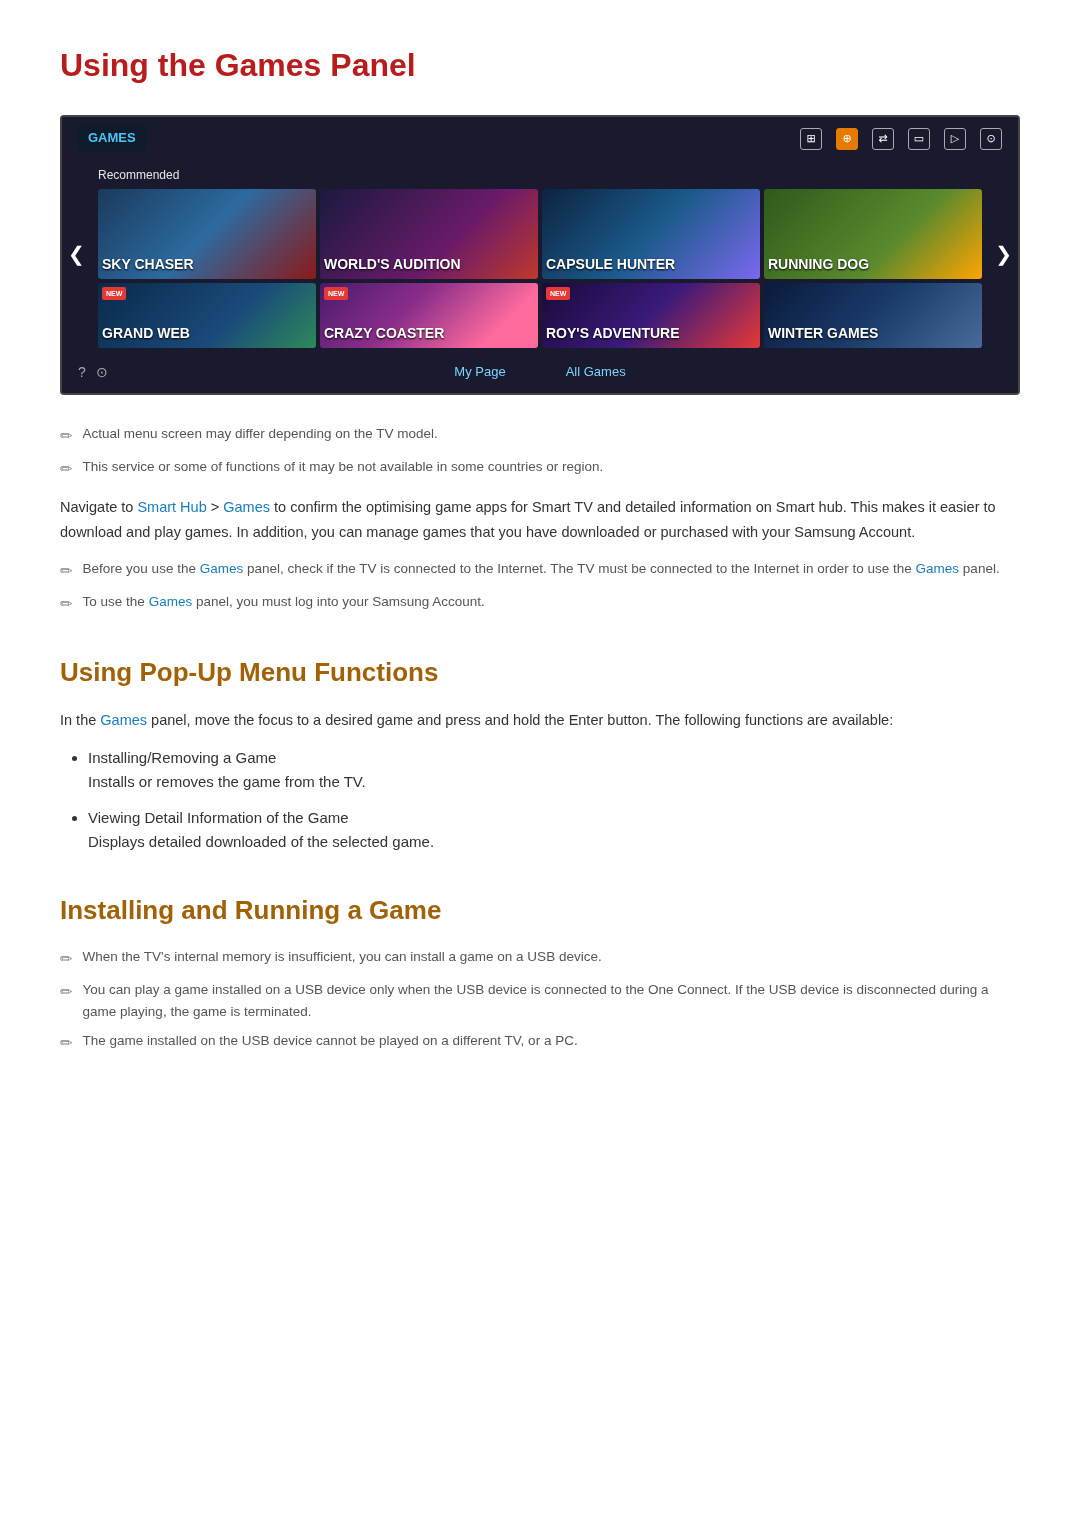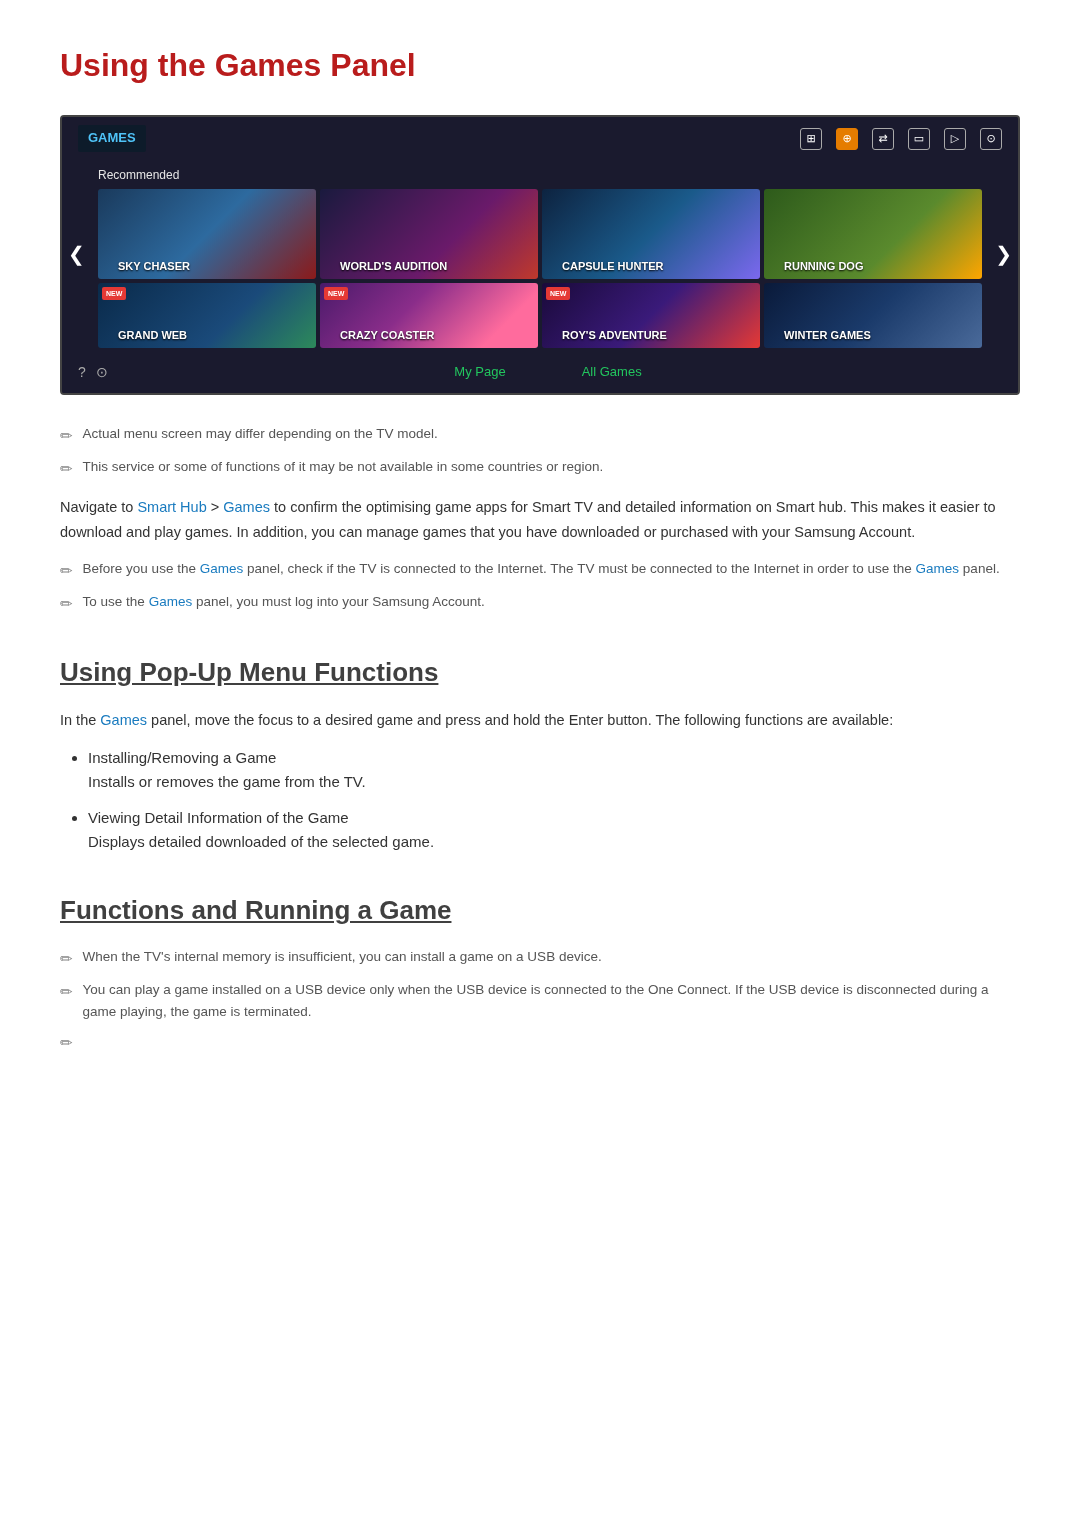--- a/index.html
+++ b/index.html
@@ -96,23 +96,23 @@
       background: #2a2a3e;
     }
 
     .game-thumb-row2 {
       height: 65px;
     }
 
     .game-overlay-label {
       position: absolute;
       bottom: 4px;
-      left: 20px;
+      left: 4px;
       color: #fff;
-      font-size: 11px;
+      font-size: 14px;
       font-weight: bold;
       text-transform: uppercase;
       text-shadow: 0 1px 2px #000;
     }
 
     .new-badge {
       position: absolute;
       top: 4px;
       left: 4px;
       background: #e53935;
@@ -137,24 +137,23 @@
 
     .games-panel-footer {
       background: #1a1a2e;
       display: flex;
       justify-content: center;
       gap: 60px;
       padding: 10px;
     }
 
     .footer-tab {
-      color: #22c55e;
+      color: #7dd3fc;
       font-size: 13px;
       cursor: pointer;
-      margin-left: 16px;
     }
 
     .footer-icon {
       color: #aaa;
       font-size: 14px;
     }
 
     
     .gt1 { background: linear-gradient(135deg, #1a3a5c 0%, #2d6a9f 50%, #8b1a1a 100%); }
     .gt2 { background: linear-gradient(135deg, #1a1a3e 0%, #6a1a6a 60%, #c0392b 100%); }
@@ -189,24 +188,23 @@
       line-height: 1.7;
     }
 
     .link-blue {
       color: #1a7bbf;
     }
 
     h2.section-title {
       font-size: 26px;
       font-weight: 600;
-      color: #404040;
+      color: #a16207;
       margin-top: 36px;
       margin-bottom: 14px;
-      text-decoration: underline;
     }
 
     ul.content-list {
       list-style: disc;
       margin-left: 28px;
     }
 
     ul.content-list li {
       margin-bottom: 12px;
     }
@@ -319,25 +317,26 @@
   <li>
     <span class="bullet-title">Installing/Removing a Game</span>
     <div class="bullet-desc">Installs or removes the game from the TV.</div>
   </li>
   <li>
     <span class="bullet-title">Viewing Detail Information of the Game</span>
     <div class="bullet-desc">Displays detailed downloaded of the selected game.</div>
   </li>
 </ul>
 
-<h2 class="section-title">Functions and Running a Game</h2>
+<h2 class="section-title">Installing and Running a Game</h2>
 
 <div class="note-item">
   <span class="note-icon">✏</span>
   <span>When the TV's internal memory is insufficient, you can install a game on a USB device.</span>
 </div>
 <div class="note-item">
   <span class="note-icon">✏</span>
   <span>You can play a game installed on a USB device only when the USB device is connected to the One Connect. If the USB device is disconnected during a game playing, the game is terminated.</span>
 </div>
 <div class="note-item">
   <span class="note-icon">✏</span>
+  <span>The game installed on the USB device cannot be played on a different TV, or a PC.</span>
 </div>
 
 </body></html>

